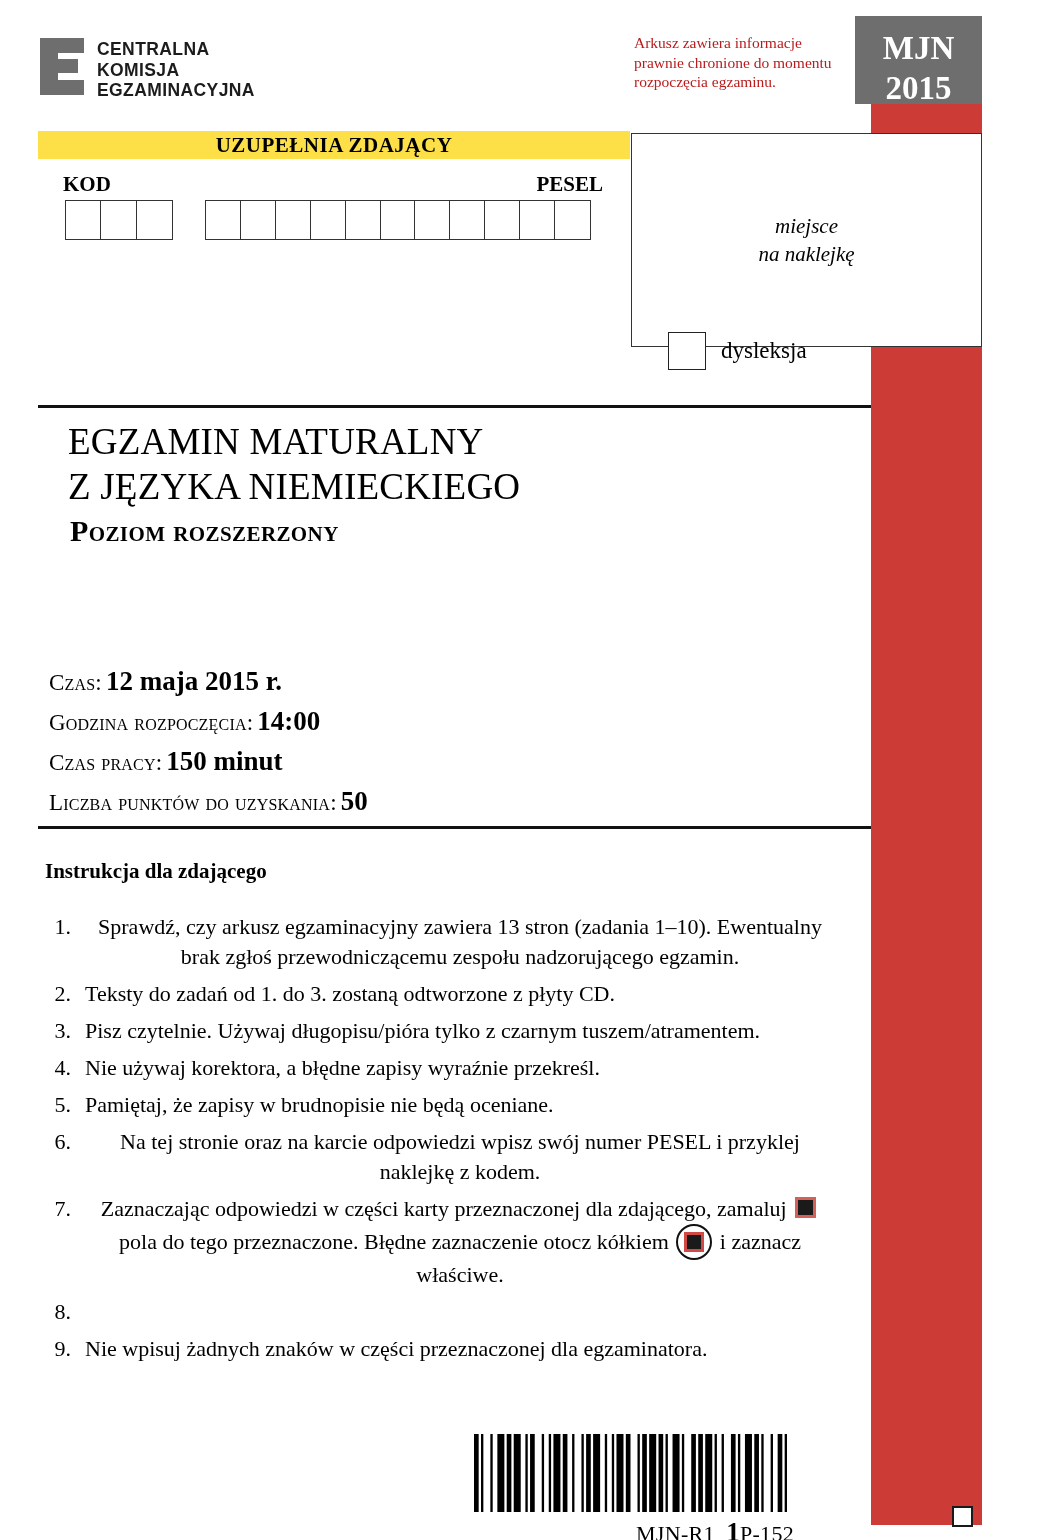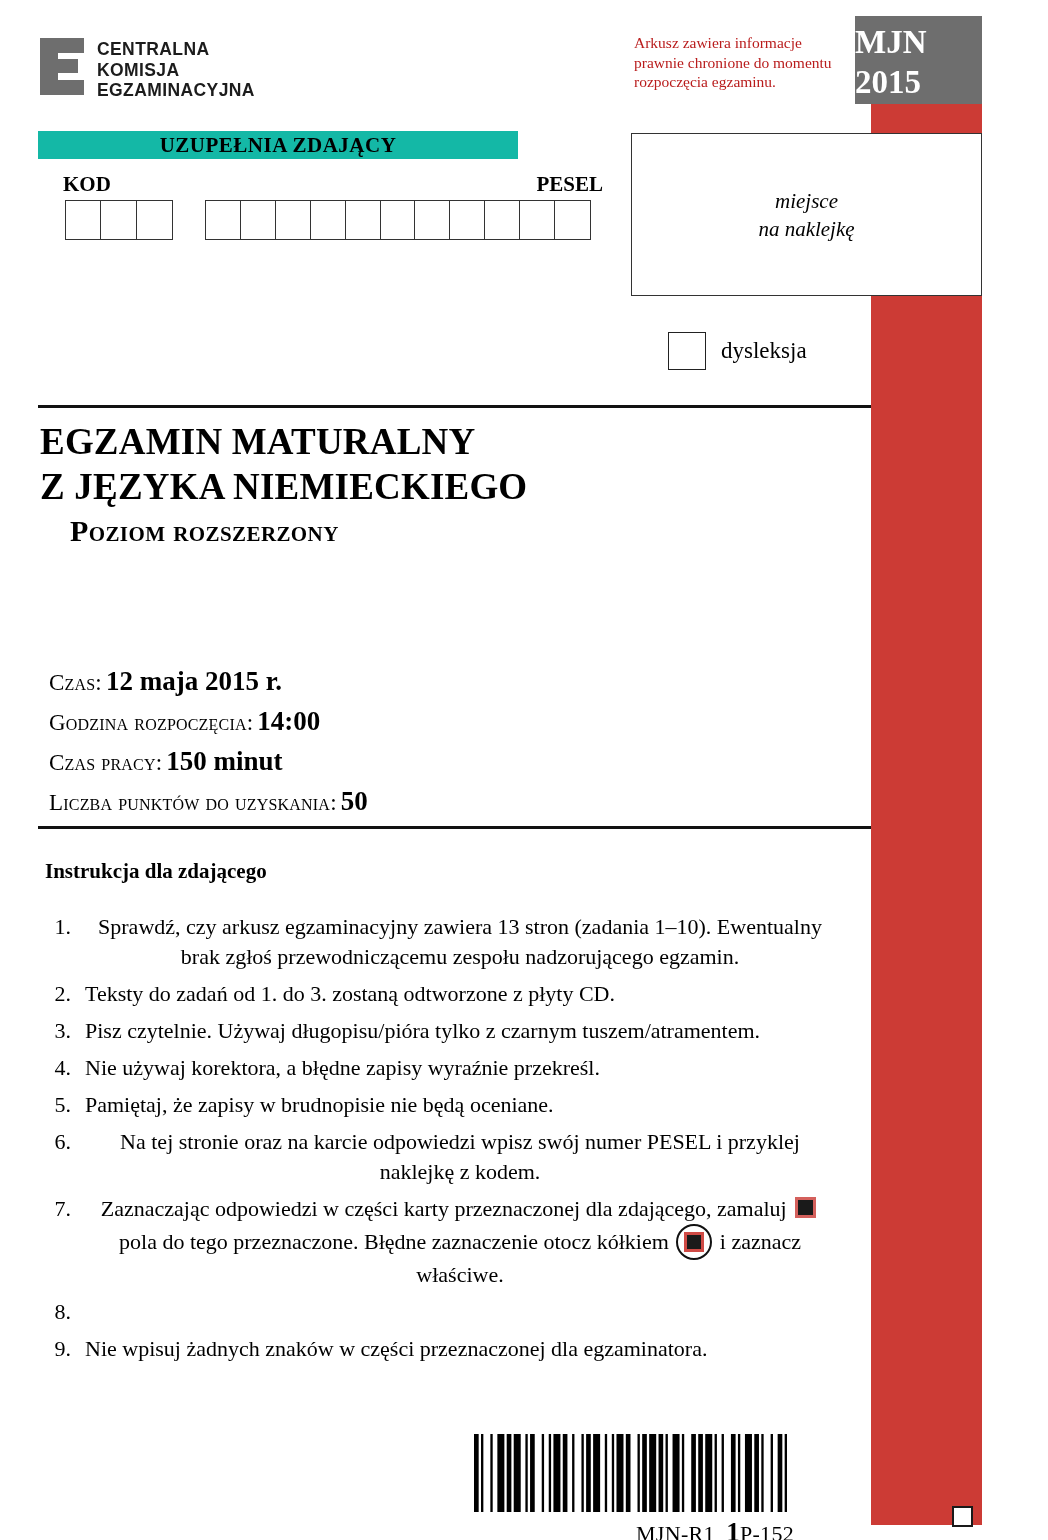--- a/index.html
+++ b/index.html
@@ -113,35 +113,36 @@
   }
 
   .mjn-box {
     position: absolute;
     left: 855px;
     top: 16px;
     width: 127px;
     height: 88px;
     background: #6e6e6e;
     color: #ffffff;
+    text-align: center;
     font-weight: bold;
     font-size: 33px;
     line-height: 40px;
-    padding-top: 6px;
+    padding-top: 12px;
     box-sizing: border-box;
   }
 
   
   .fill-banner {
     position: absolute;
     left: 38px;
     top: 131px;
-    width: 480px;
+    width: 592px;
     height: 28px;
-    background: #14b8a6;
+    background: #fde047;
     text-align: center;
     font-weight: bold;
     font-size: 21px;
     line-height: 28px;
     letter-spacing: 0.5px;
   }
 
   .kod-label {
     position: absolute;
     left: 63px;
@@ -175,21 +176,21 @@
     margin-right: -1.6px;
   }
   .cell.pesel-cell { width: 36.5px; }
 
   
   .sticker {
     position: absolute;
     left: 631px;
     top: 133px;
     width: 351px;
-    height: 163px;
+    height: 214px;
     border: 1.8px solid #333333;
     box-sizing: border-box;
     background: #ffffff;
     display: flex;
     align-items: center;
     justify-content: center;
   }
   .sticker-text {
     font-style: italic;
     font-size: 21px;
@@ -228,24 +229,25 @@
   .divider.bottom { top: 826px; }
 
   
   .title-block {
     position: absolute;
     left: 40px;
     top: 419px;
     width: 820px;
   }
   .title-line {
-    font-weight: bold;
+    font-weight: normal;
     font-size: 37px;
     line-height: 45px;
     letter-spacing: 0.2px;
+    margin-left: 28px;
   }
   .level-line {
     font-weight: bold;
     font-size: 30px;
     line-height: 44px;
     font-variant: small-caps;
     letter-spacing: 0.4px;
     margin-left: 30px;
   }
 

